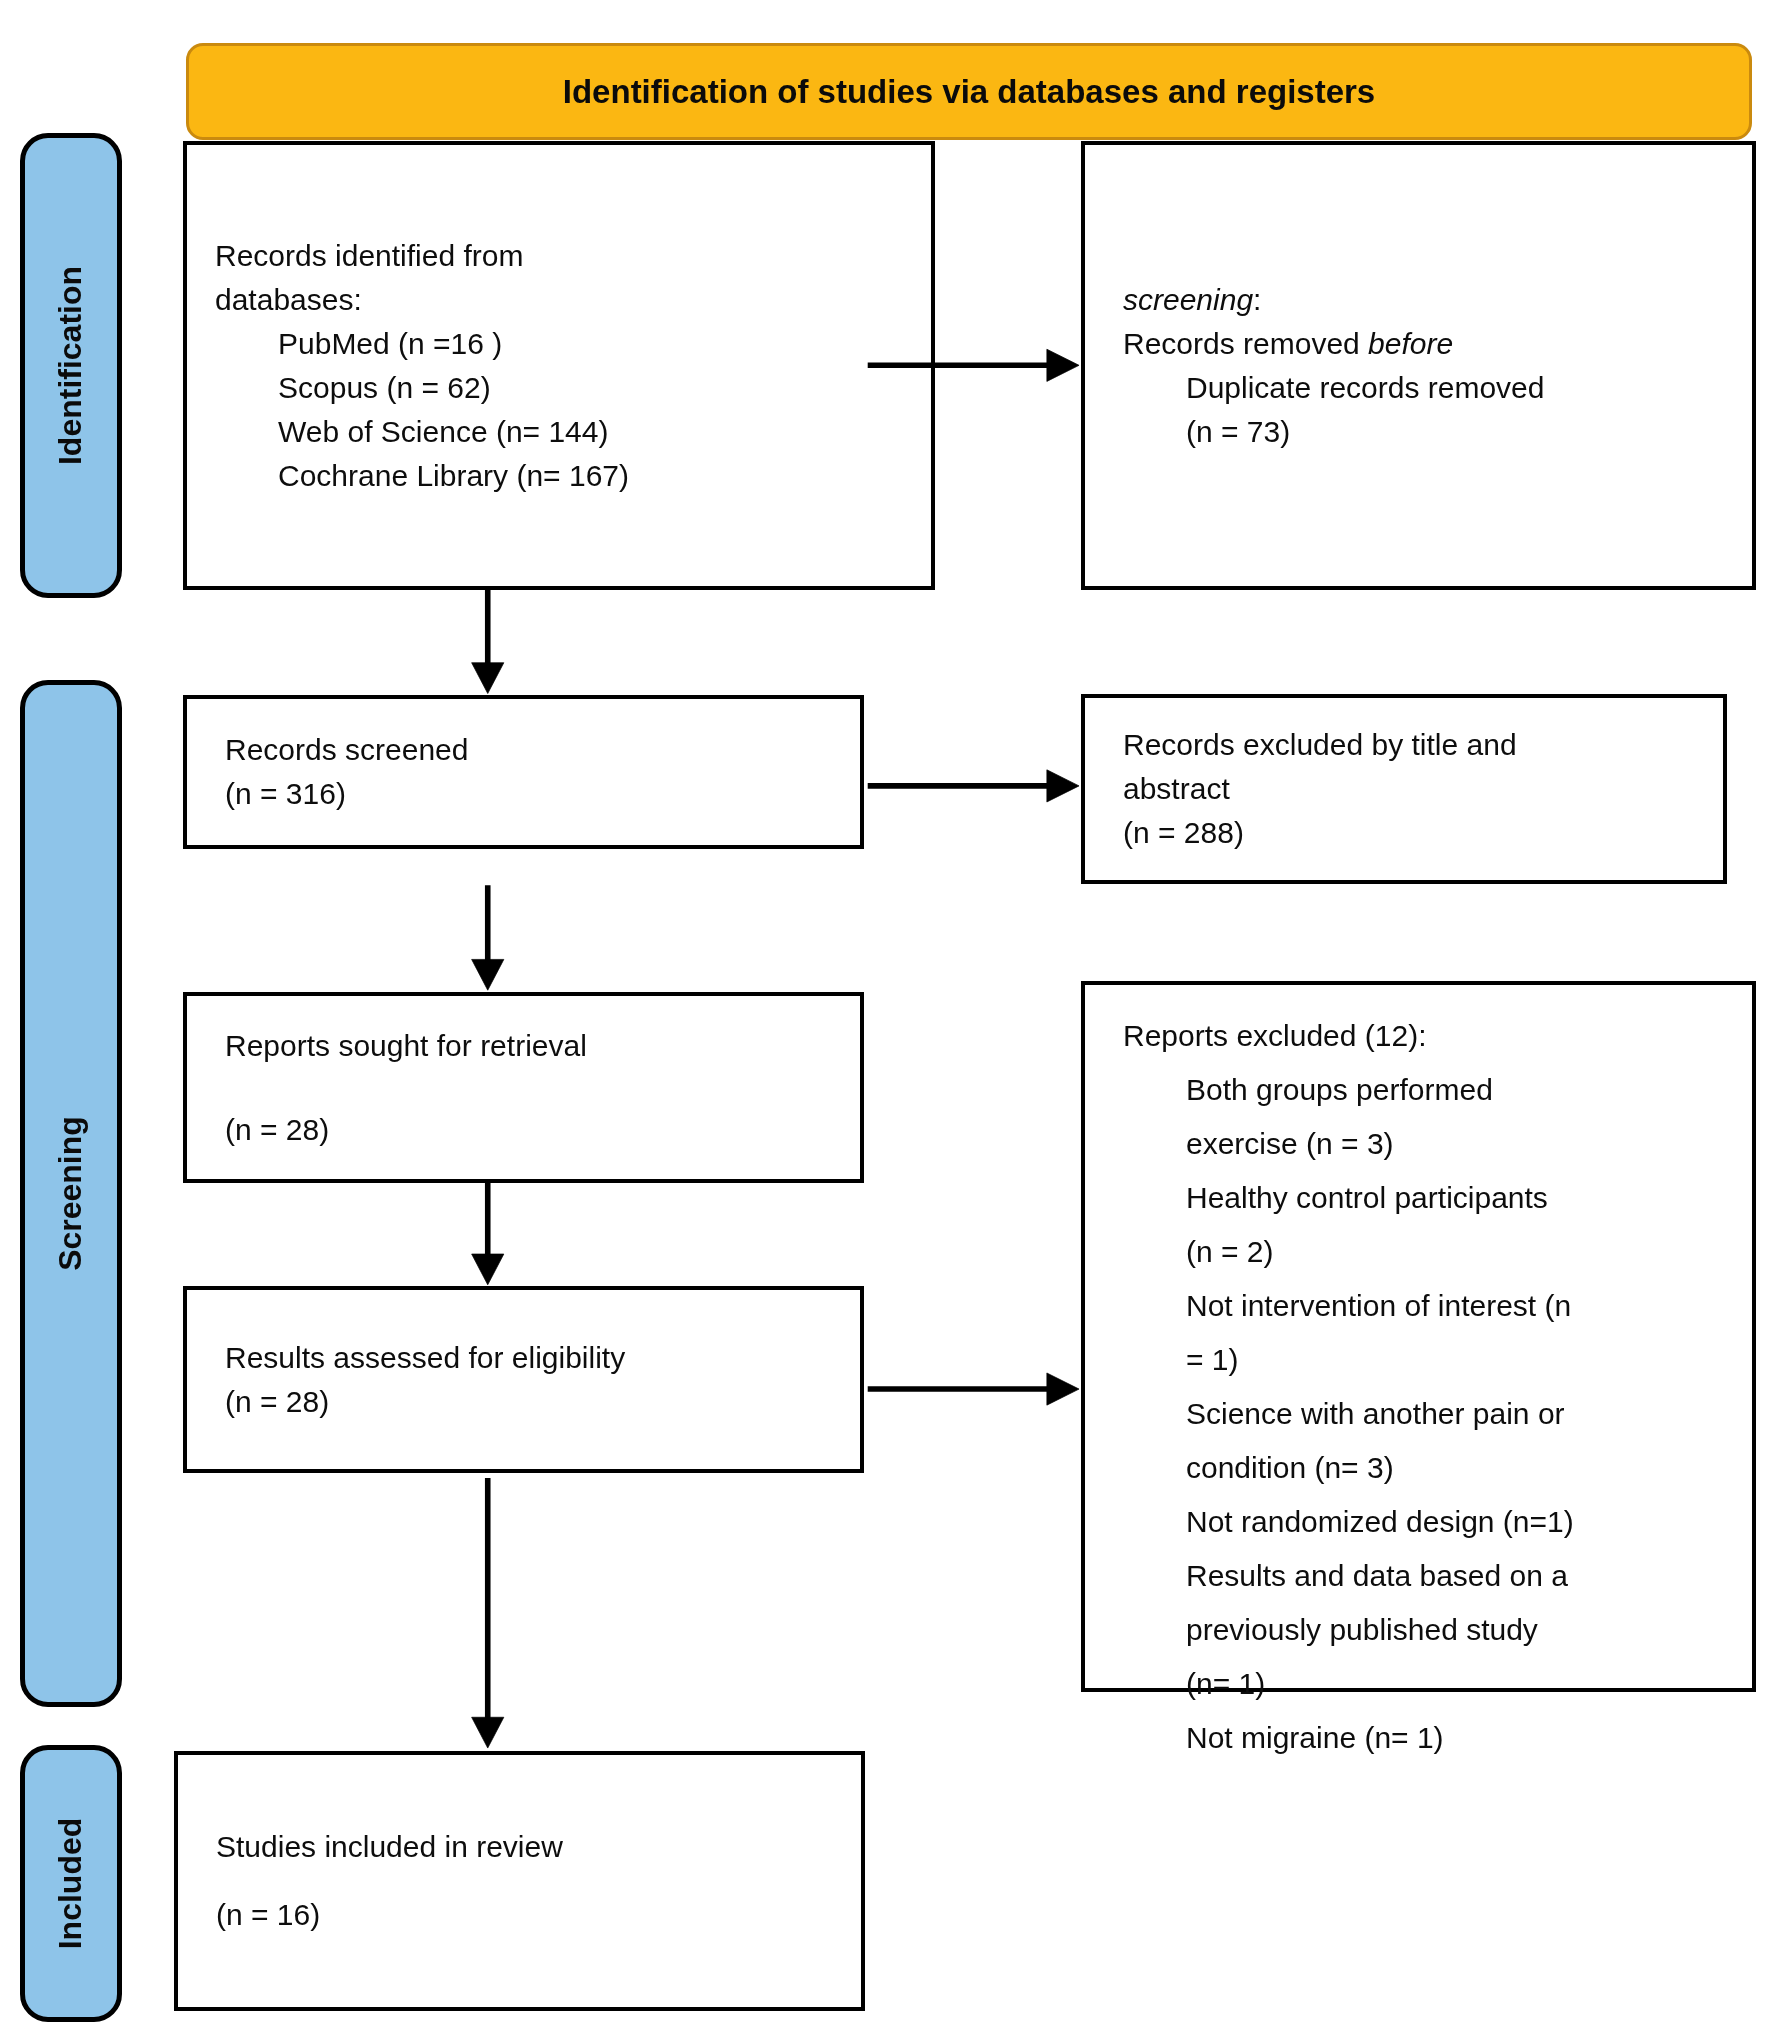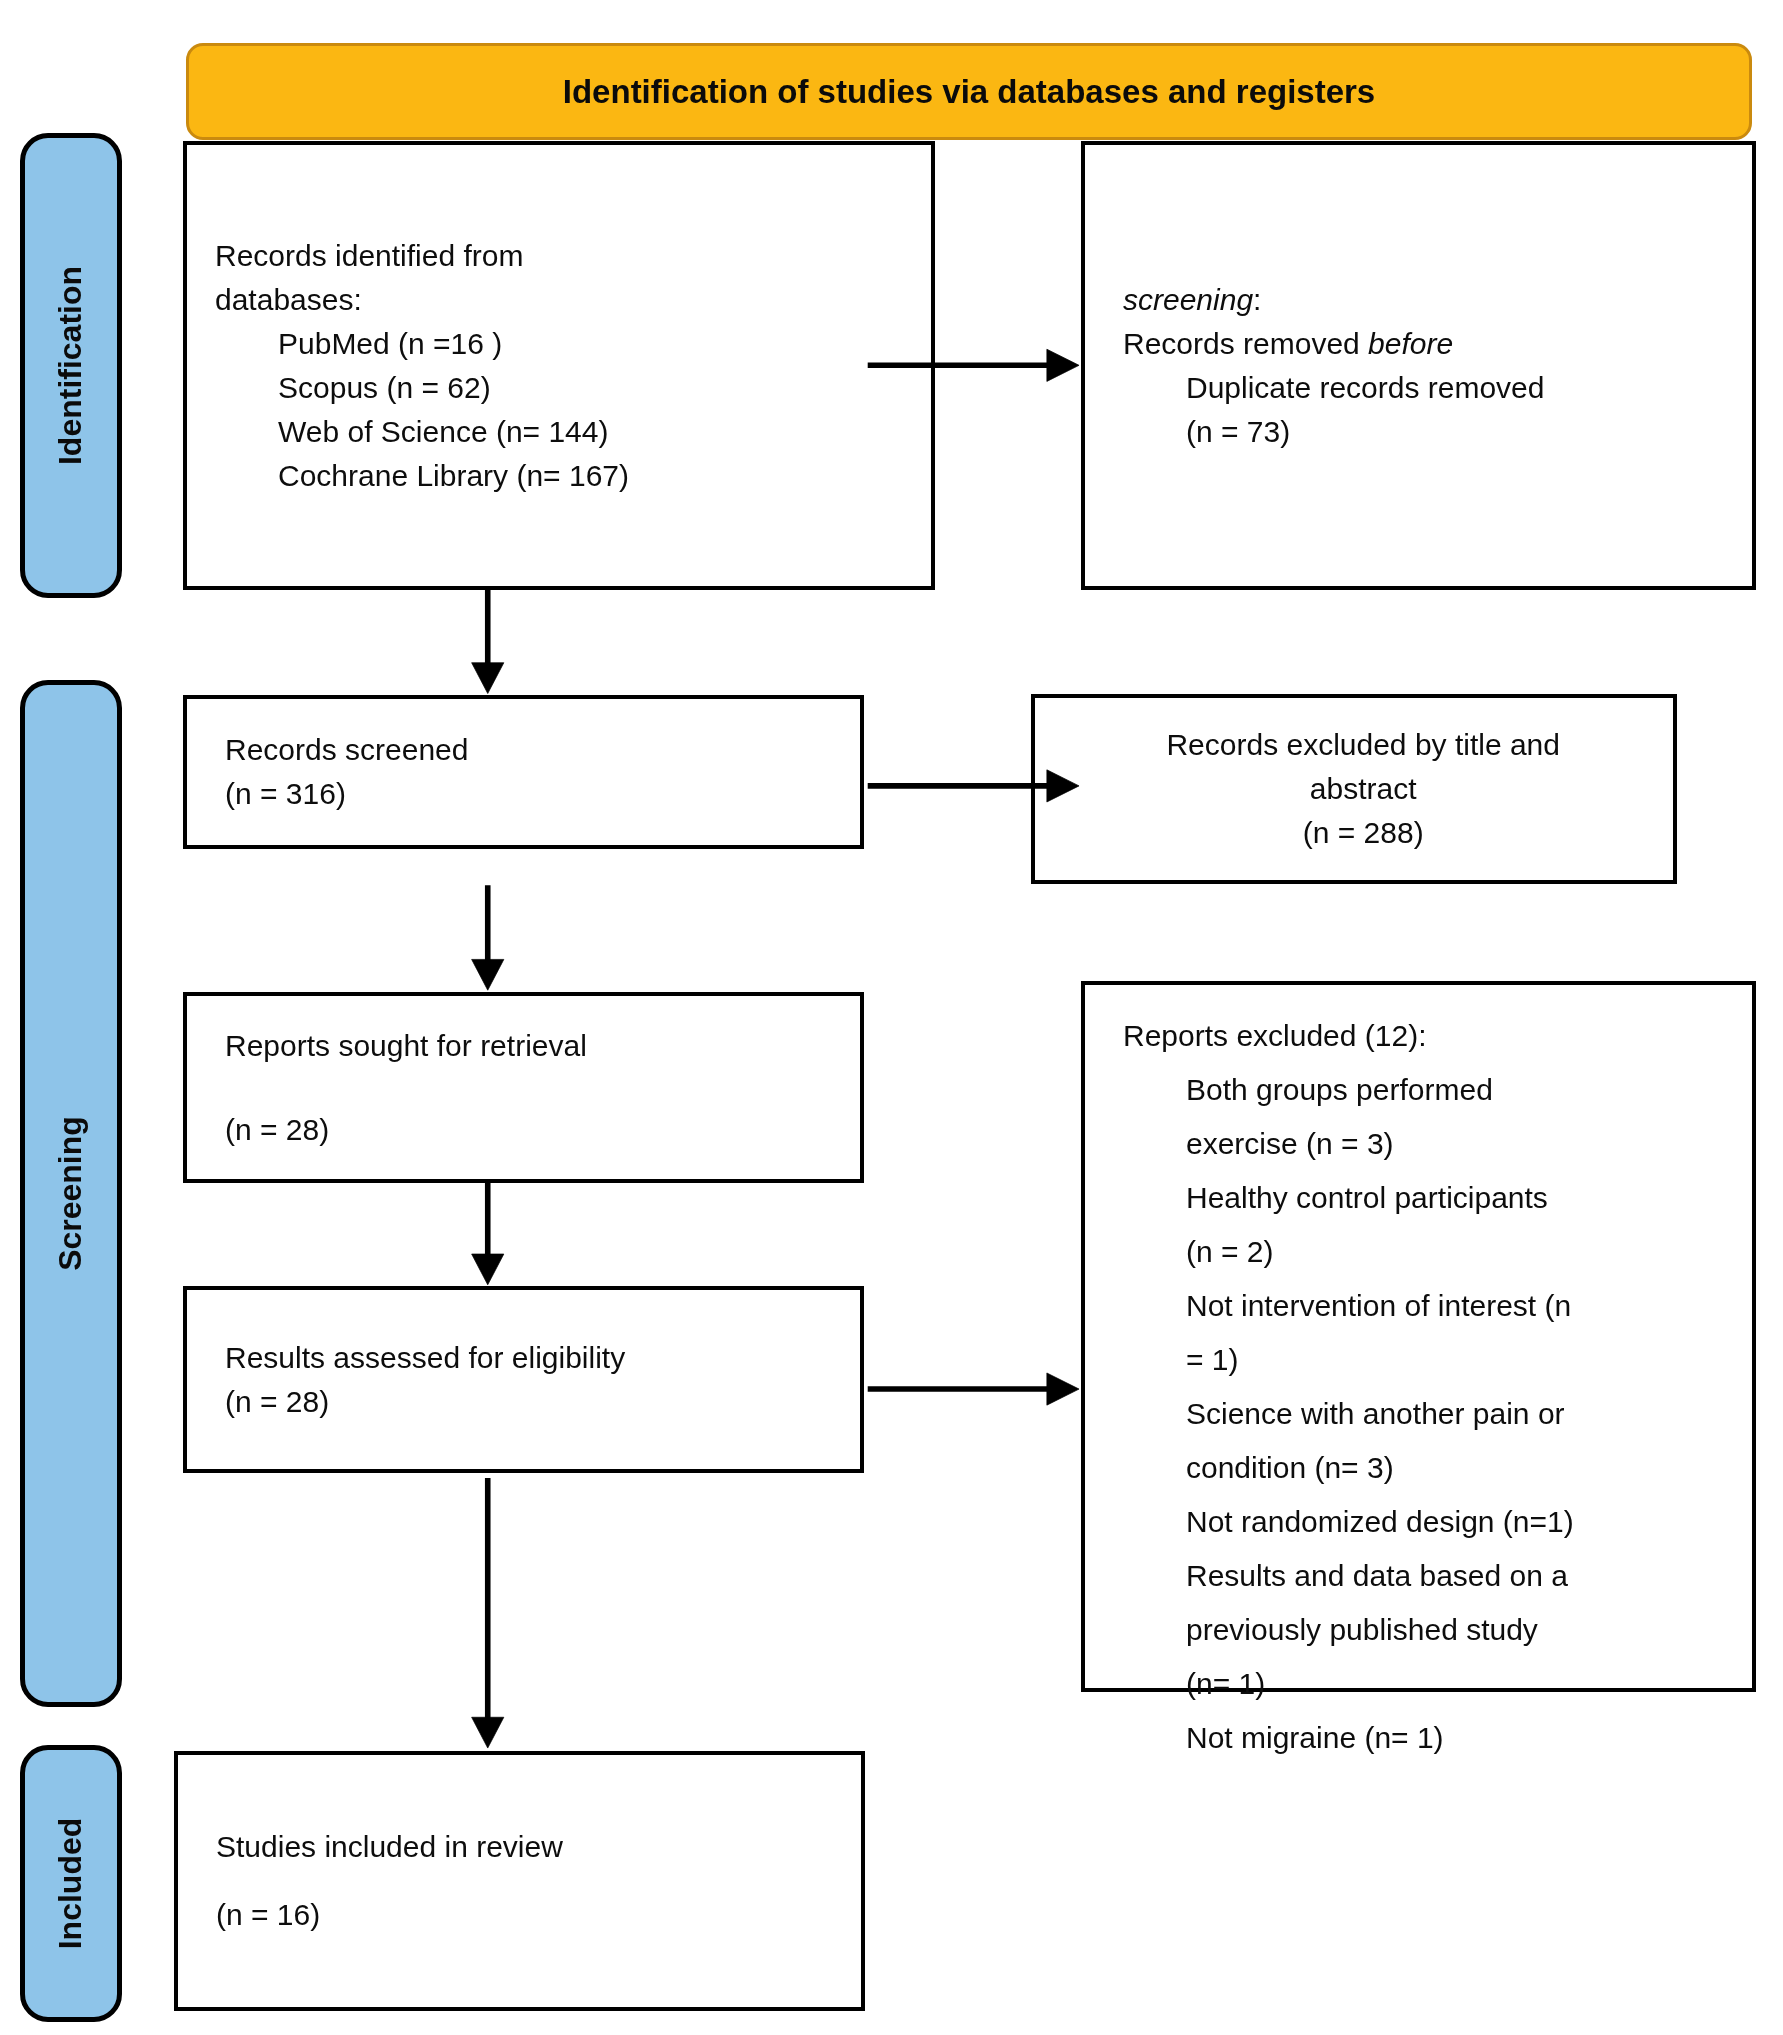--- a/index.html
+++ b/index.html
@@ -24,21 +24,21 @@
   .side-bar span{transform:rotate(-90deg);white-space:nowrap;font-weight:bold;font-size:32px;color:#0b0b0b;}
   .box{
     position:absolute;box-sizing:border-box;background:#ffffff;border:4.9px solid #000;
     display:flex;flex-direction:column;justify-content:center;
     padding:14px 19.6px 14px 38px;
   }
   .box.top-align{justify-content:flex-start;padding-top:29px;}
   #box-records-identified{left:183px;top:141px;width:752px;height:449px;padding-left:28px;}
   #box-records-removed{left:1081px;top:141px;width:675px;height:449px;}
   #box-records-screened{left:183px;top:695px;width:681px;height:154px;}
-  #box-records-excluded{left:1031px;top:694px;width:646px;height:190px;align-items:center;}
+  #box-records-excluded{left:1081px;top:694px;width:646px;height:190px;}
   #box-reports-sought{left:183px;top:992px;width:681px;height:191px;gap:40px;}
   #box-reports-assessed{left:183px;top:1286px;width:681px;height:187px;}
   #box-reports-excluded{left:1081px;top:981px;width:675px;height:711px;gap:10px;}
   #box-studies-included{left:174px;top:1751px;width:691px;height:260px;gap:24px;}
   .line{font-size:30px;line-height:44px;white-space:nowrap;}
   .line.indent-1{padding-left:63px;}
   .it{font-style:italic;}
   .arrow-layer{position:absolute;left:0;top:0;width:1783px;height:2035px;pointer-events:none;}
   .arrow{stroke:var(--arrow,#000);fill:var(--arrow,#000);}
   .arrow line{stroke-width:8px;}

